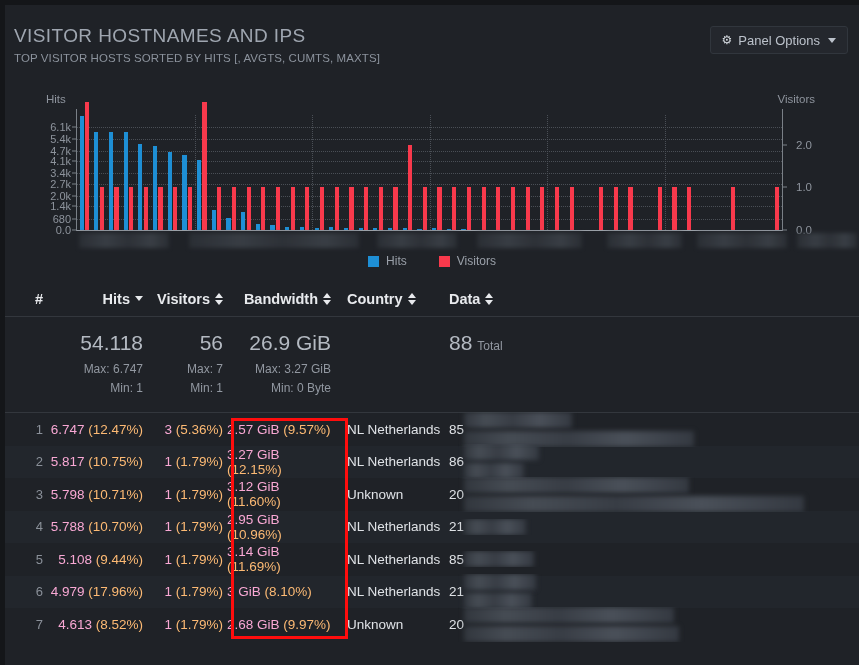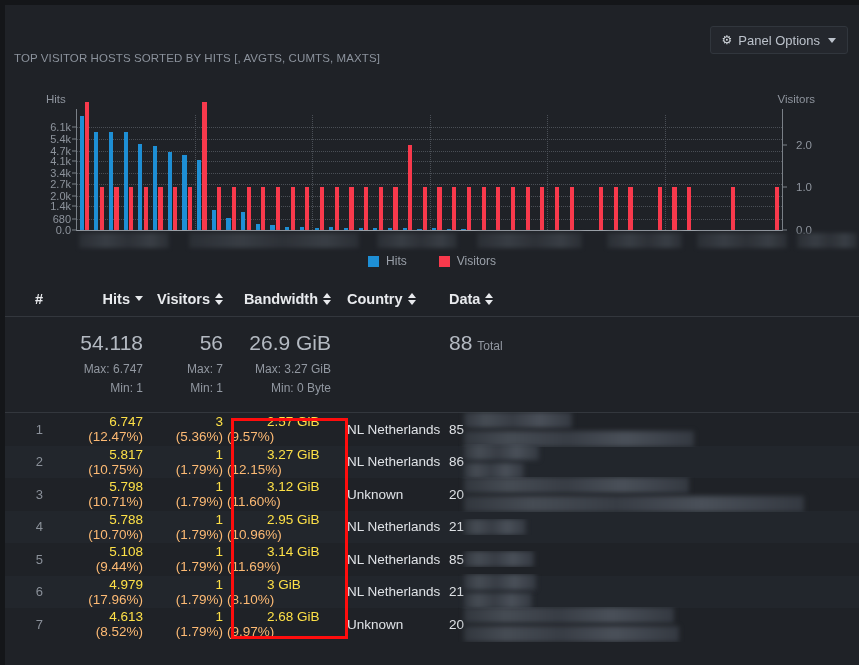--- a/index.html
+++ b/index.html
@@ -177,21 +177,21 @@
   #summary .totnum{ font-size: 21px; color: #b4bac2; }
   #summary .tottxt{ font-size: 12px; color: #9298a1; margin-left: 5px; }
   .sumcol { display: flex; flex-direction: column; }
   .sumcol.r { align-items: flex-end; }
 
   .drow { height: 32.5px; font-size: 13.5px; color: #dfe2e6; }
   .drow.odd  { background: #1f2227; }
   .drow.even { background: #22262c; }
   .drow .c-num { color: #8a9099; font-size: 13px; }
   .drow .pct   { color: #fdba74; }
-  .drow .val   { color: #fde047; margin-left: 40px; }
+  .drow .val   { color: #f9a8d4; }
   .drow .c-ctry{ color: #dfe2e6; }
   .drow .c-data{ color: #dfe2e6; display: flex; align-items: center; }
   .ip-prefix { flex: 0 0 auto; }
   .blurbox {
     height: 16px; margin-left: 0px;
     background: linear-gradient(90deg,#32373e,#464c54 20%,#383d45 45%,#4a5059 70%,#343941);
     filter: blur(2.6px); border-radius: 2px;
   }
   .blurbox.b2 { margin-top: 2px; }
   .data-stack { display: flex; flex-direction: column; gap: 1px; }
@@ -204,20 +204,21 @@
     border: 3px solid #ff0d0d;
     pointer-events: none;
   }
 </style>
 </head>
 <body>
 
 <div id="panel">
 
   <div id="header">
+    <div id="panel-title">Visitor Hostnames and IPs</div>
     <div id="panel-subtitle">Top visitor hosts sorted by hits [, avgts, cumts, maxts]</div>
     <div id="panel-options-btn">
       <span class="gear">⚙</span>
       <span>Panel Options</span>
       <span class="caret"></span>
     </div>
   </div>
 
   <div id="chart-wrap">
     <div class="axis-title" id="axis-title-left">Hits</div>

